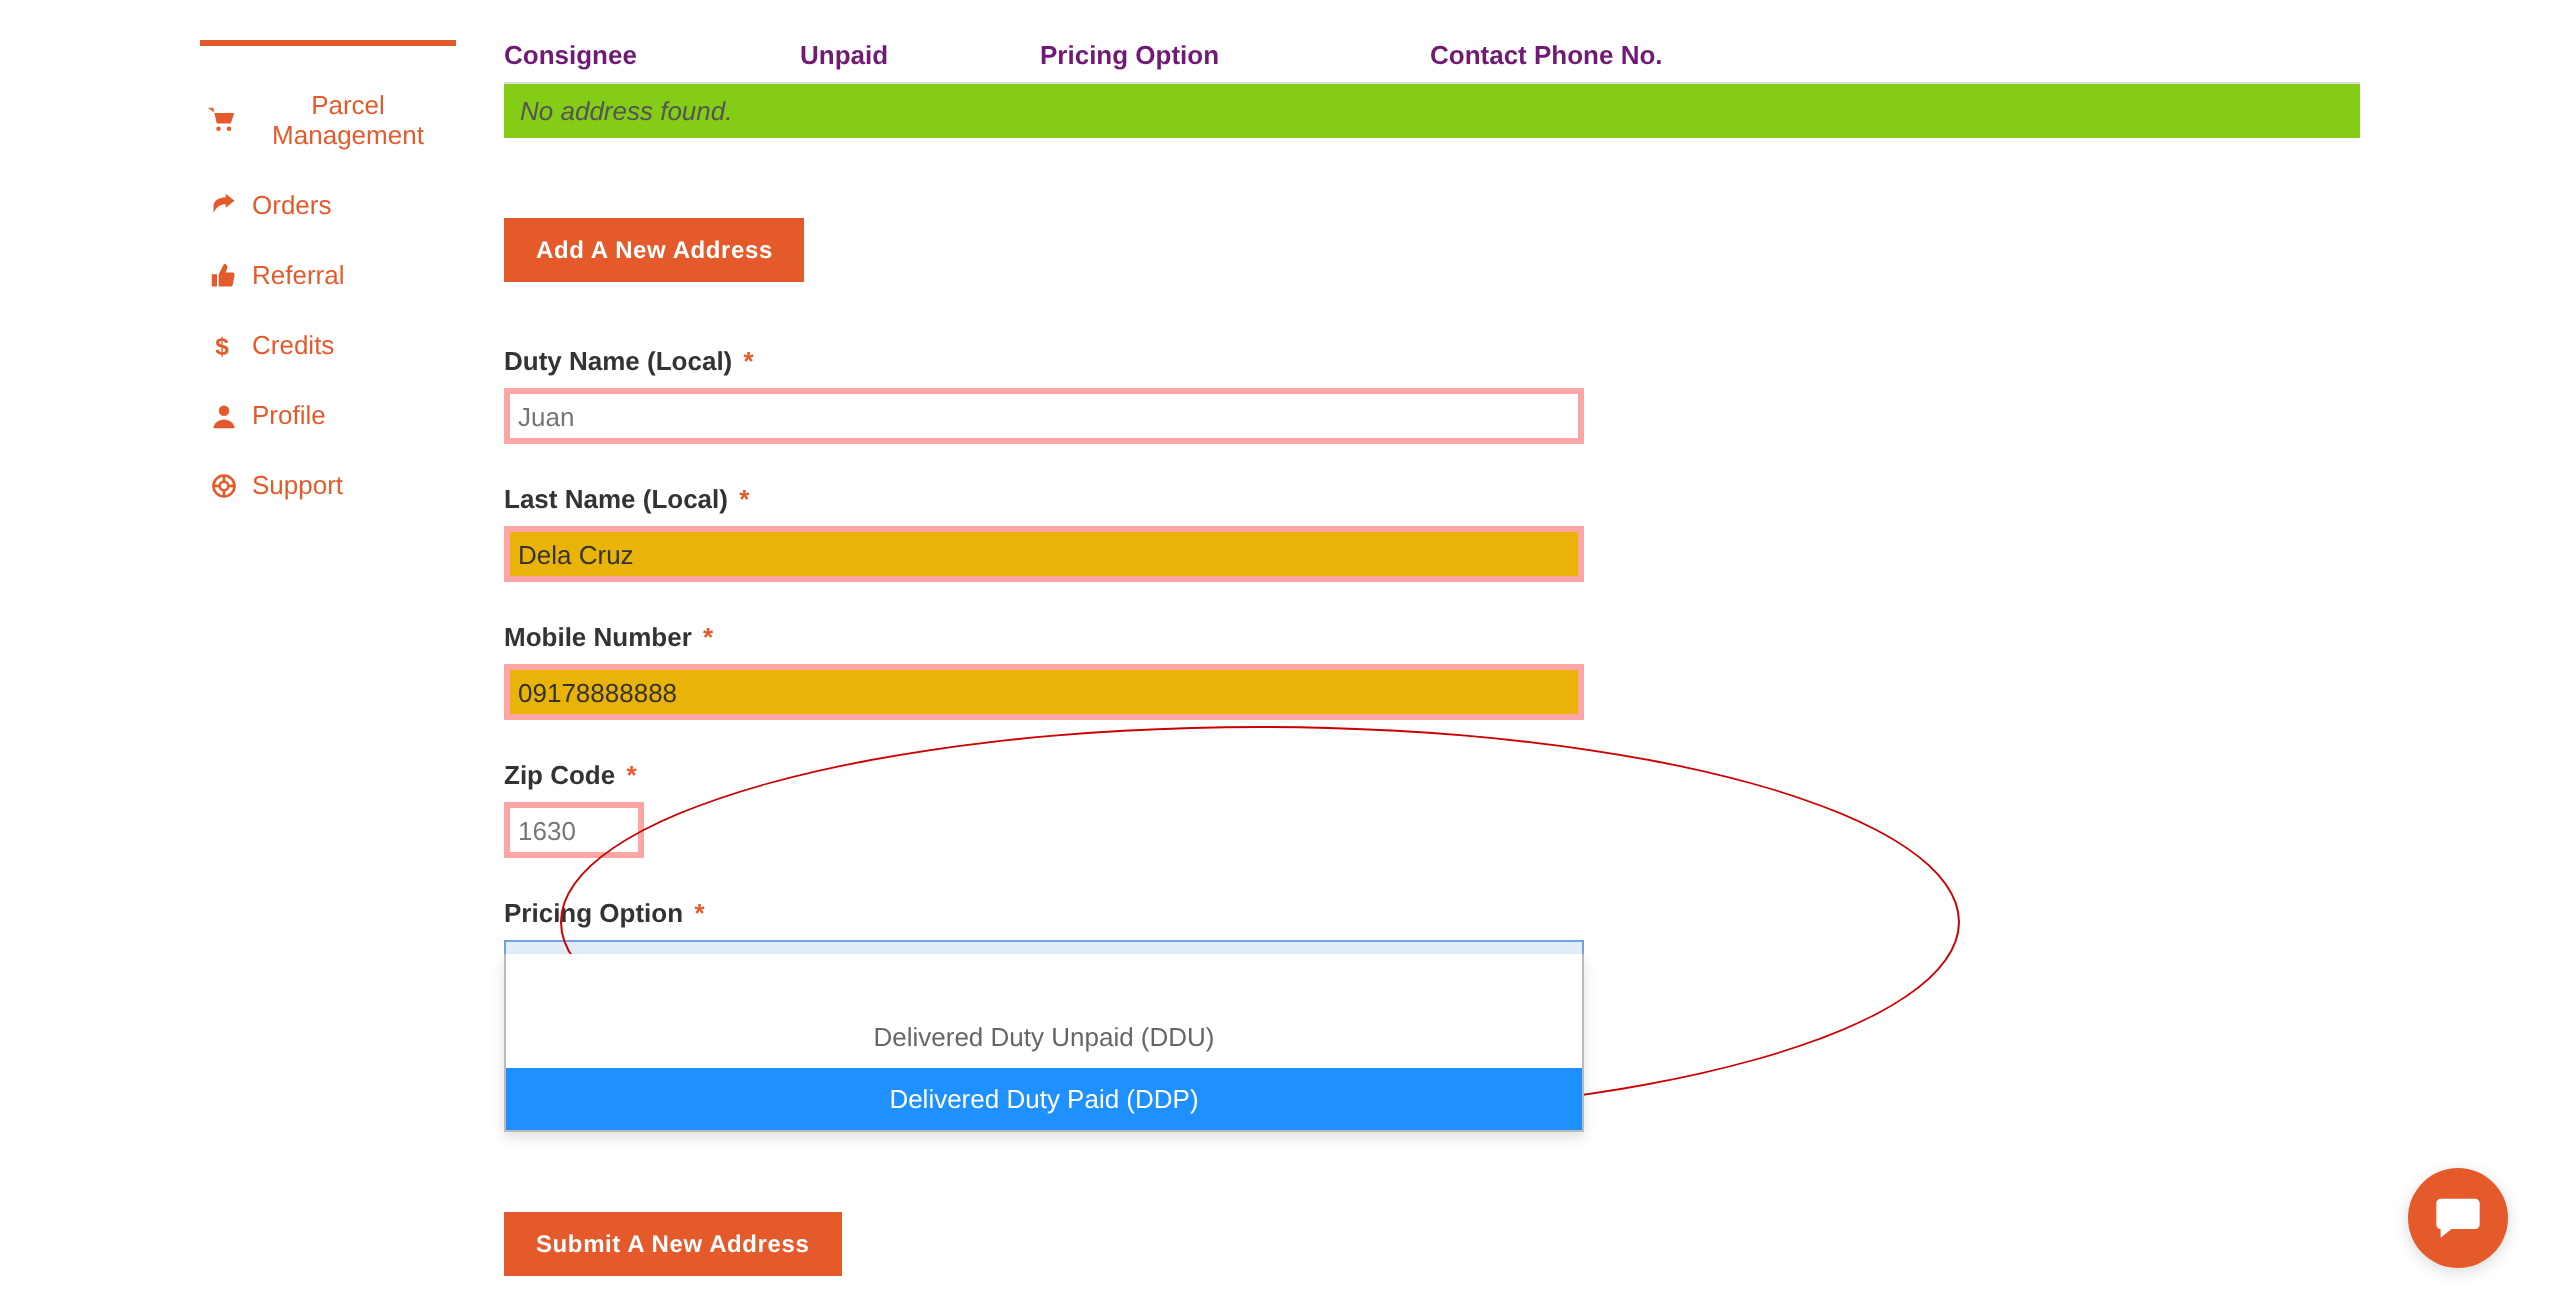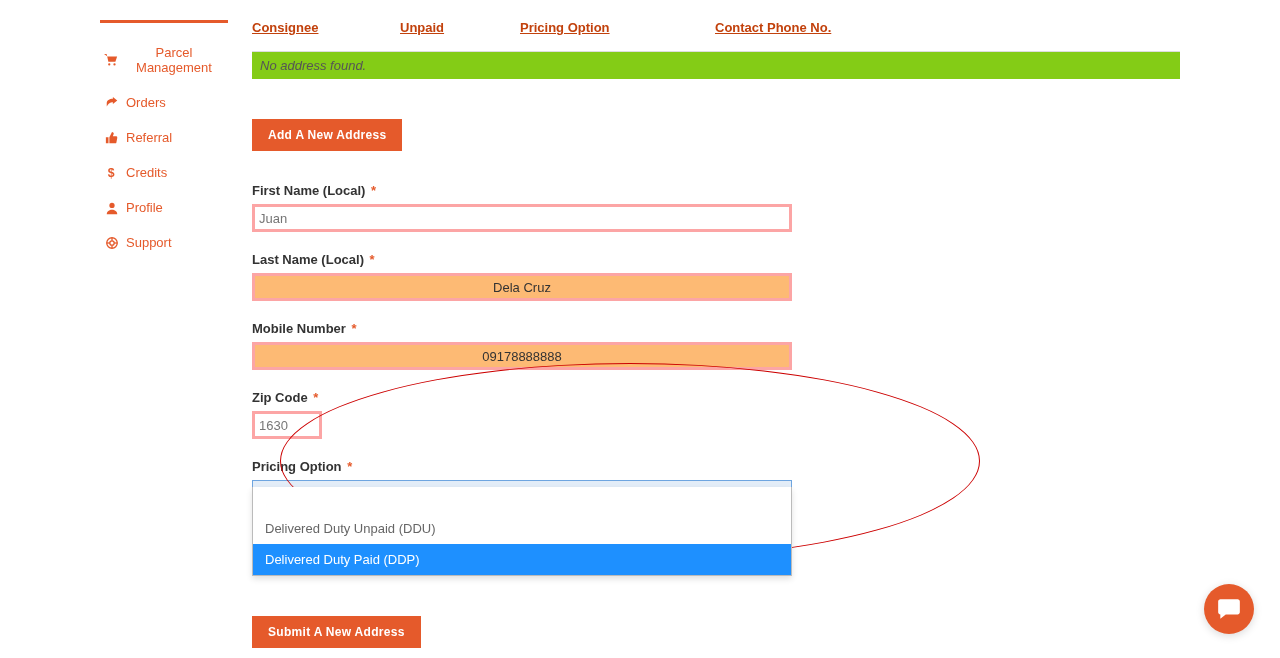--- a/index.html
+++ b/index.html
@@ -39,25 +39,24 @@
       margin-right: 6px;
       display: inline-flex;
       justify-content: center;
     }
     .main {
       flex: 1;
     }
     .table-header {
       display: flex;
       border-bottom: 1px solid #ddd;
-      padding-bottom: 16px;
+      padding-bottom: 6px;
       font-weight: 600;
       font-size: 13px;
-      color: #c2410c;
-      text-decoration: underline;
+      color: #701a75;
     }
     .col-consignee { width: 148px; }
     .col-address { width: 120px; }
     .col-pricing { width: 195px; }
     .col-phone { flex: 1; }
     .table-empty {
       background: #84cc16;
       padding: 6px 8px;
       font-style: italic;
       color: #555;
@@ -93,23 +92,22 @@
     }
     .form-input {
       width: 540px;
       height: 28px;
       border: 3px solid #fca5a5;
       padding: 4px 4px;
       font-size: 13px;
       color: #777;
     }
     .form-input.filled {
-      background: #fdba74;
+      background: #eab308;
       color: #333;
-      text-align: center;
     }
     .form-input.zip {
       width: 70px;
     }
     .select-wrapper {
       position: relative;
       width: 540px;
     }
     .form-select {
       width: 100%;
@@ -139,20 +137,21 @@
       border: 1px solid #bbb;
       border-top: none;
       box-shadow: 0 3px 6px rgba(0,0,0,0.12);
       z-index: 10;
     }
     .dropdown-option {
       padding: 8px 12px;
       font-size: 13px;
       color: #666;
       cursor: pointer;
+      text-align: center;
     }
     .dropdown-option.blank {
       height: 26px;
     }
     .dropdown-option.highlight {
       background: #1e90ff;
       color: #fff;
     }
     .submit-row {
       margin-top: 110px;
@@ -261,21 +260,21 @@
         <div class="col-address">Unpaid</div>
         <div class="col-pricing">Pricing Option</div>
         <div class="col-phone">Contact Phone No.</div>
       </div>
       <div class="table-empty">No address found.</div>
 
       <button class="btn-primary top">Add A New Address</button>
 
       <div class="form-group">
         <label class="form-label">
-          <span>First Name (Local)</span>
+          <span>Duty Name (Local)</span>
           <span class="required">*</span>
         </label>
         <input class="form-input" placeholder="Juan" style="">
       </div>
 
       <div class="form-group">
         <label class="form-label">
           <span>Last Name (Local)</span>
           <span class="required">*</span>
         </label>

